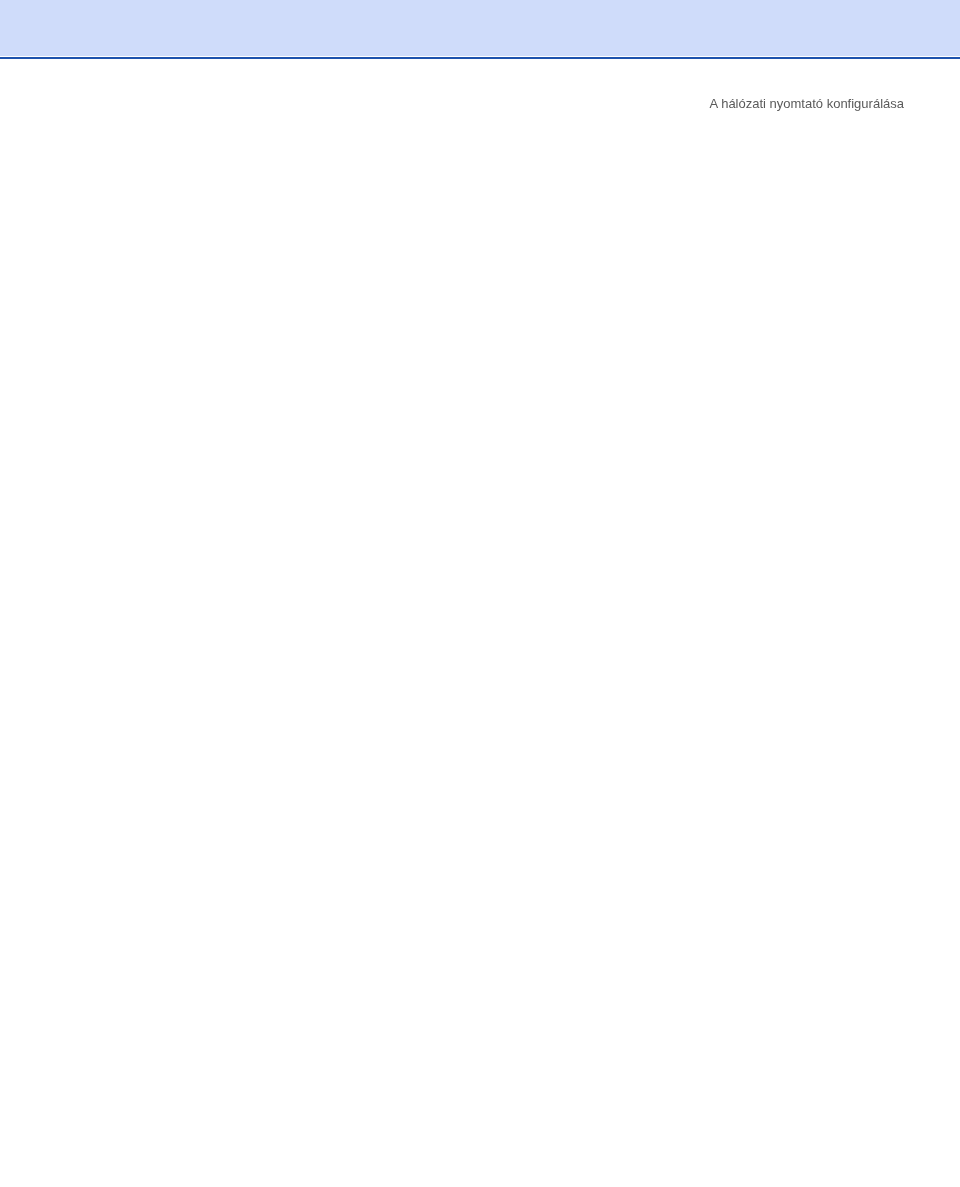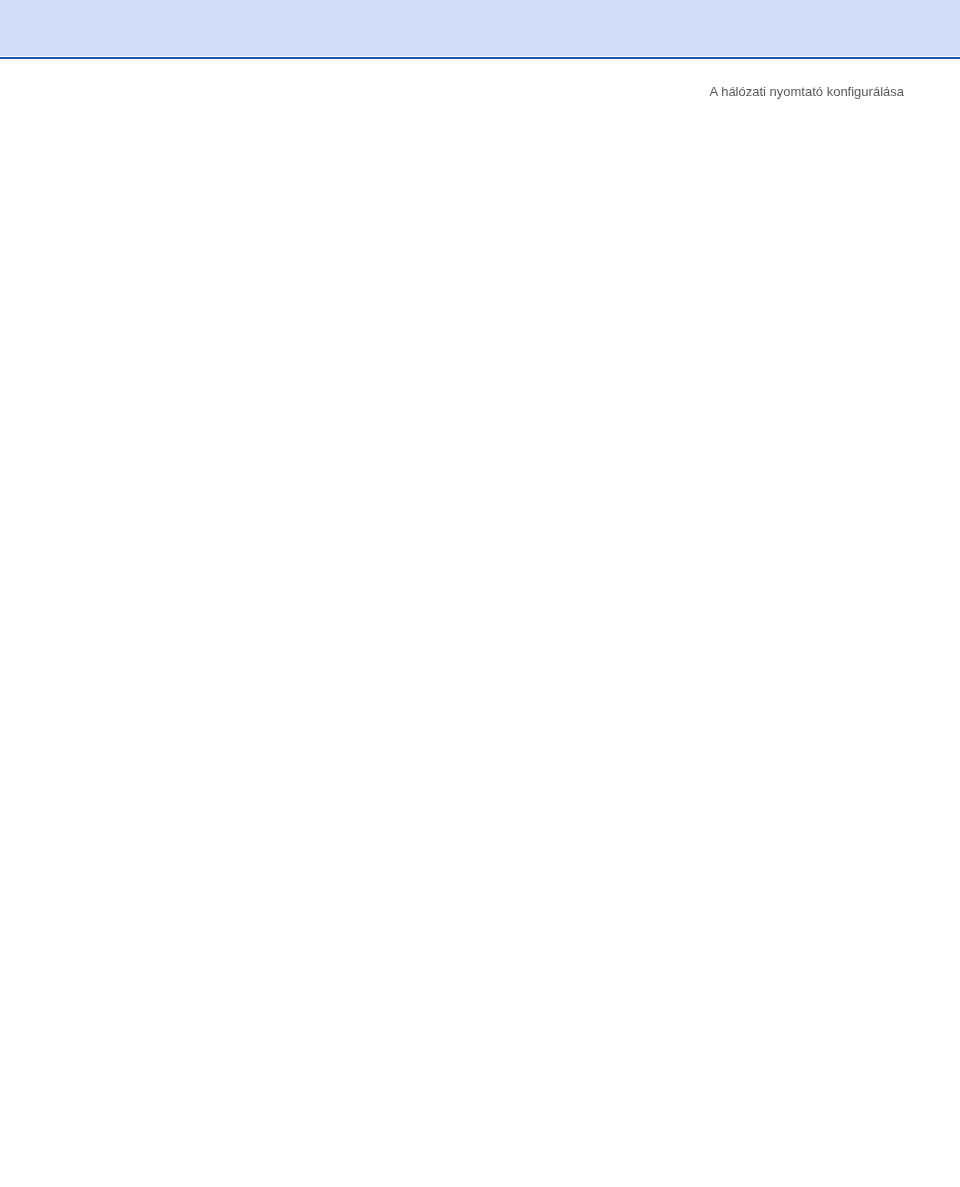--- a/index.html
+++ b/index.html
@@ -1,18 +1,18 @@
 <!DOCTYPE html>
 <html><head>
 <meta charset="utf-8">
 <style>
   html,body{margin:0;padding:0;}
   body{width:960px;height:1187px;background:#fff;font-family:"Liberation Sans",sans-serif;position:relative;overflow:hidden;}
   .topband{position:absolute;left:0;top:0;width:960px;height:56px;background:#cfdcfa;}
   .topline{position:absolute;left:0;top:57px;width:960px;height:2px;background:#1e53ad;}
-  .hdr{position:absolute;right:56px;top:84px;font-size:13px;color:#5a5a5a;}
+  .hdr{position:absolute;right:56px;top:96px;font-size:13px;color:#5a5a5a;}
 </style>
 </head>
 <body>
 
 <div class="topband"></div>
 <div class="topline"></div>
 <div class="hdr">A hálózati nyomtató konfigurálása</div>
 
 </body></html>

